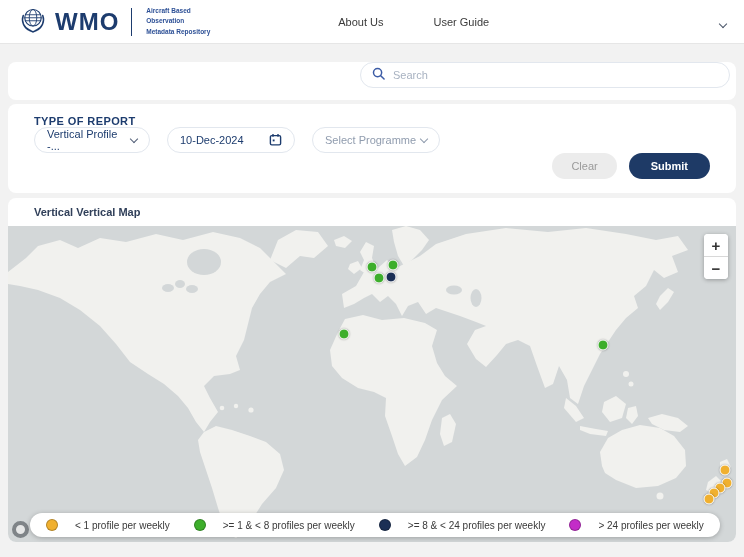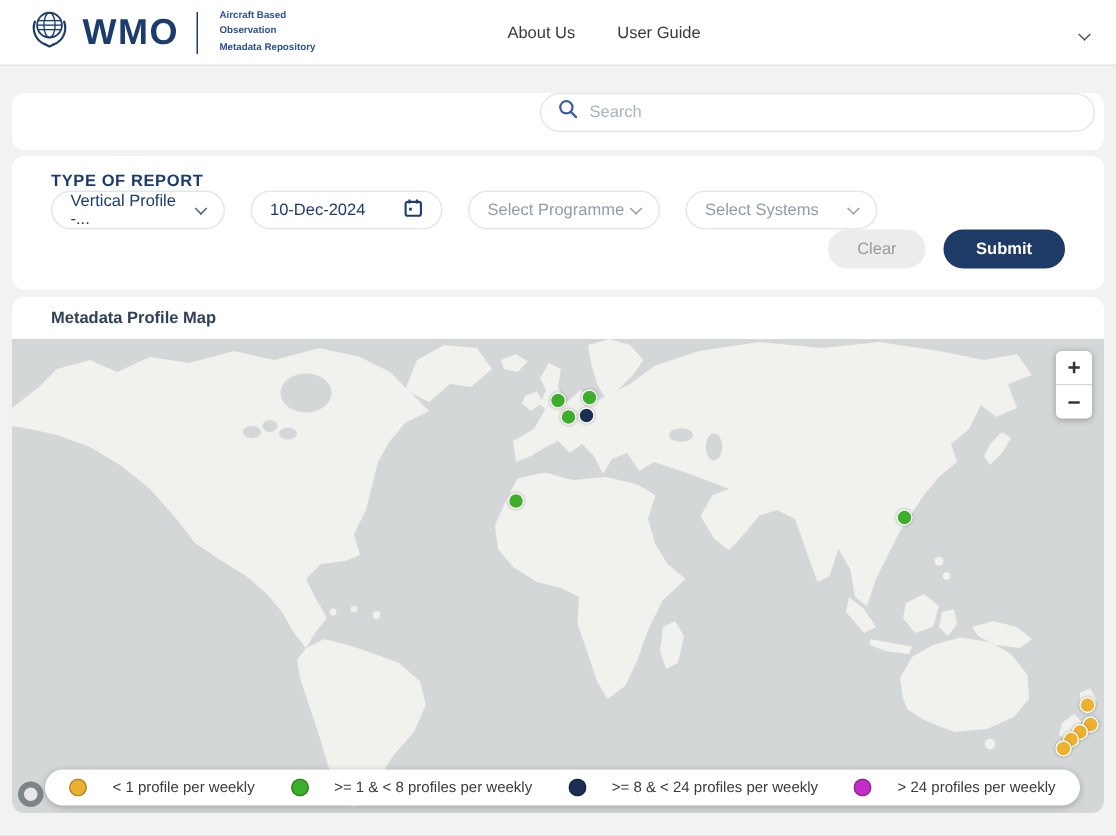--- a/index.html
+++ b/index.html
@@ -6,21 +6,21 @@
   html,body { width:744px; height:557px; overflow:hidden; }
   body { background:#f2f2f2; font-family:"Liberation Sans", sans-serif; }
 
   
   .header { height:44px; background:#fff; border-bottom:1px solid #e6e6e6;
             display:flex; align-items:center; padding:0 18px; }
   .brand { display:flex; align-items:center; gap:7px; }
   .brand-acronym { font-size:24px; font-weight:bold; color:#1d3c6e; letter-spacing:1px; }
   .brand-divider { width:1px; height:28px; background:#1d3c6e; margin:0 7px 0 5px; }
   .brand-subtitle { font-size:6.5px; font-weight:bold; color:#2d5096; line-height:1.55; }
-  .nav { display:flex; gap:28px; margin-left:128px; }
+  .nav { display:flex; gap:50px; margin-left:128px; }
   .nav-link { font-size:11px; color:#3a3a3a; cursor:pointer; }
   .header-chevron { margin-left:auto; color:#4a5568; }
 
   .chev { display:inline-block; width:6px; height:6px;
           border-right:1.6px solid currentColor; border-bottom:1.6px solid currentColor;
           transform:rotate(45deg); margin-top:-3px; }
 
   
   .page { padding:18px 8px 0; }
   .card { background:#fff; border-radius:8px; }
@@ -135,33 +135,29 @@
             <line x1="4.3" y1="1" x2="4.3" y2="4" stroke="#1d3c6e" stroke-width="1.5"></line>
             <line x1="9.7" y1="1" x2="9.7" y2="4" stroke="#1d3c6e" stroke-width="1.5"></line>
             <rect x="4" y="7" width="2" height="2" fill="#1d3c6e"></rect>
           </svg>
         </span>
       </div>
       <div class="pill placeholder w3">
         <span>Select Programme</span>
         <span class="chev"></span>
       </div>
-      <div class="pill placeholder w4">
-        <span>Select Systems</span>
-        <span class="chev"></span>
-      </div>
     </div>
     <div class="btn-row">
       <button class="btn btn-clear">Clear</button>
       <button class="btn btn-submit">Submit</button>
     </div>
   </div>
 
   <div class="card map-card">
-    <div class="map-title">Metadata Profile Map</div>
+    <div class="map-title">Vertical Vertical Map</div>
     <div class="map">
       <svg class="world" width="728" height="316" viewBox="0 0 728 316">
         <g fill="#f1f1ee">
 
           <path d="M262,34 L270,14 L288,4 L310,6 L320,20 L306,32 L292,30 L278,42 Z"></path>
 
           <path d="M326,14 l10,-4 l8,5 l-7,7 l-9,-2 Z"></path>
 
           <path d="M0,46 L18,32 L30,20 L52,14 L70,22 L92,12 L118,16 L148,8 L175,14 L205,6 L232,12 L252,22 L266,36 L278,48 L262,56 L252,68 L244,82 L240,98 L236,114 L228,130 L232,144 L222,148 L206,150 L196,160 L202,172 L210,186 L202,196 L196,206 L188,196 L180,182 L170,170 L156,158 L140,148 L122,136 L108,118 L92,100 L72,84 L52,72 L30,64 L12,60 L0,58 Z"></path>
 

